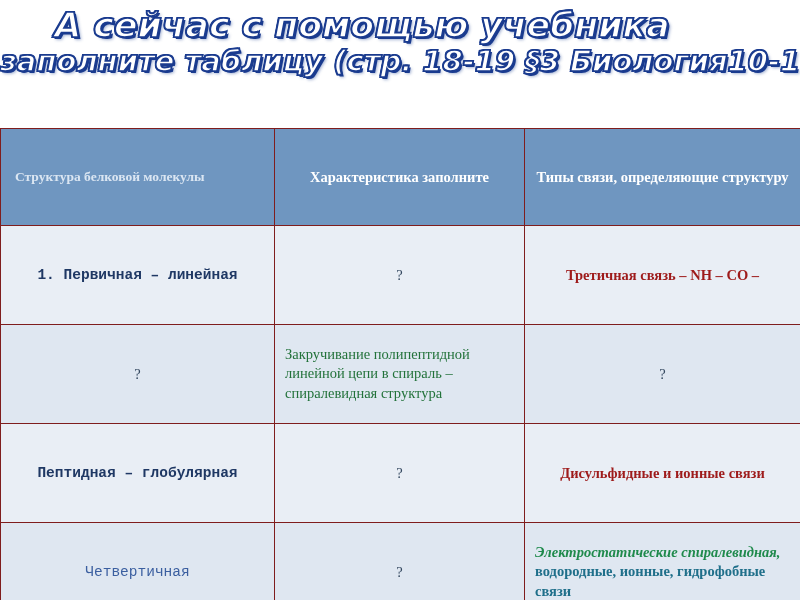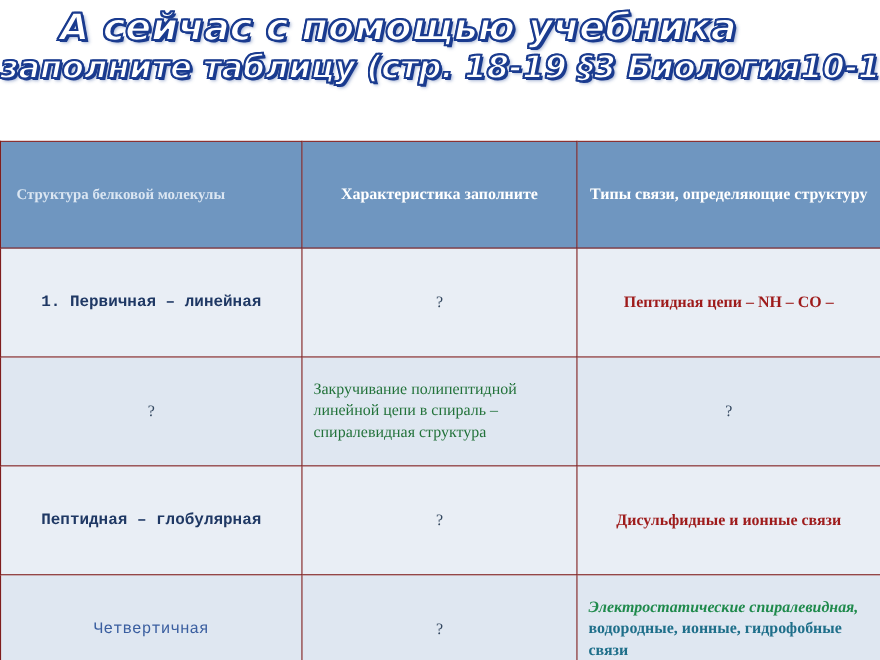--- a/index.html
+++ b/index.html
@@ -158,21 +158,21 @@
       <tr>
         <th class="first">Структура белковой молекулы</th>
         <th>Характеристика заполните</th>
         <th>Типы связи, определяющие структуру</th>
       </tr>
     </thead>
     <tbody>
       <tr class="band-a">
         <td class="col-a">1. Первичная – линейная</td>
         <td class="center-q q">?</td>
-        <td class="col-c-red">Пептидная цепи – NH – CO –</td>
+        <td class="col-c-red">Третичная связь – NH – CO –</td>
       </tr>
       <tr class="band-b">
         <td class="center-q q">?</td>
         <td class="col-b-text">Закручивание полипептидной линейной цепи в спираль – спиралевидная структура</td>
         <td class="center-q q">?</td>
       </tr>
       <tr class="band-c">
         <td class="col-a">Пептидная – глобулярная</td>
         <td class="center-q q">?</td>
         <td class="col-c-red">Дисульфидные и ионные связи</td>

